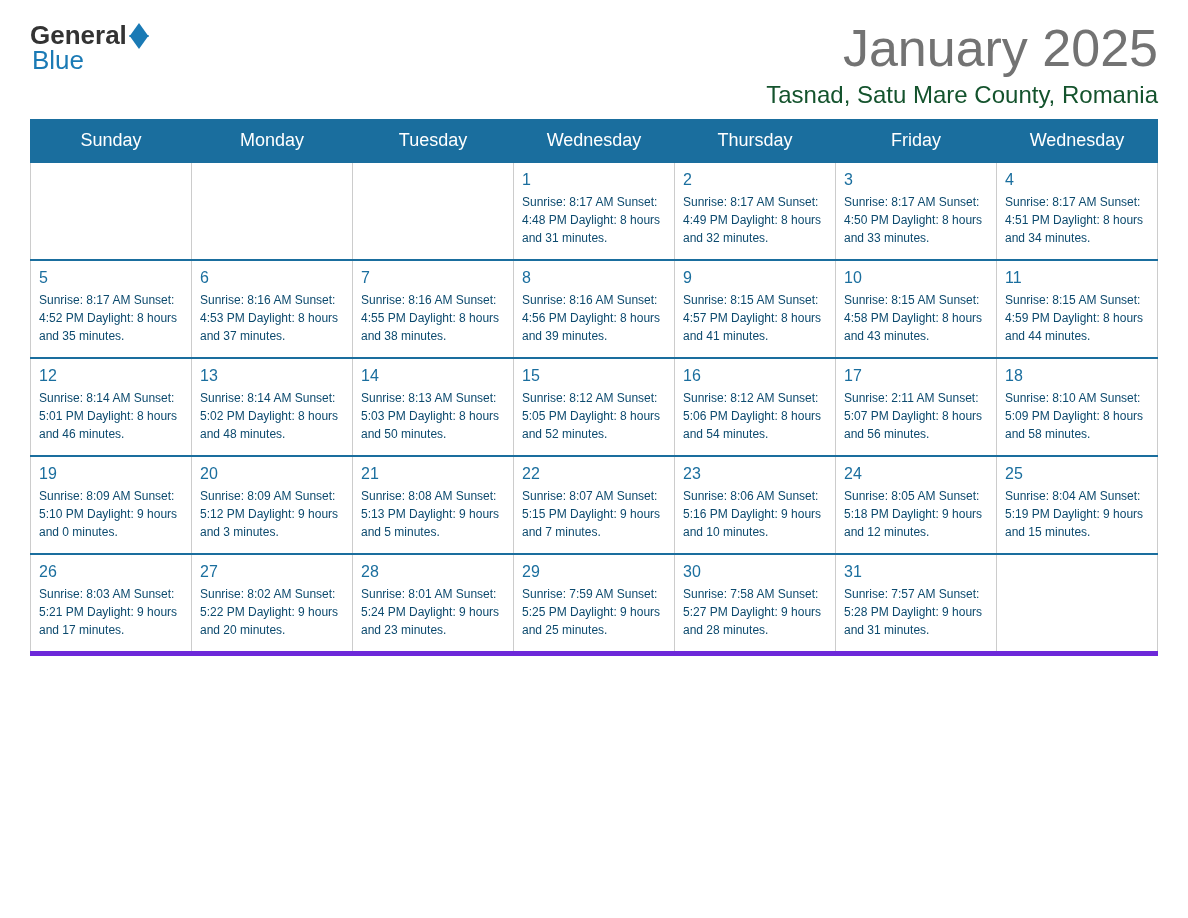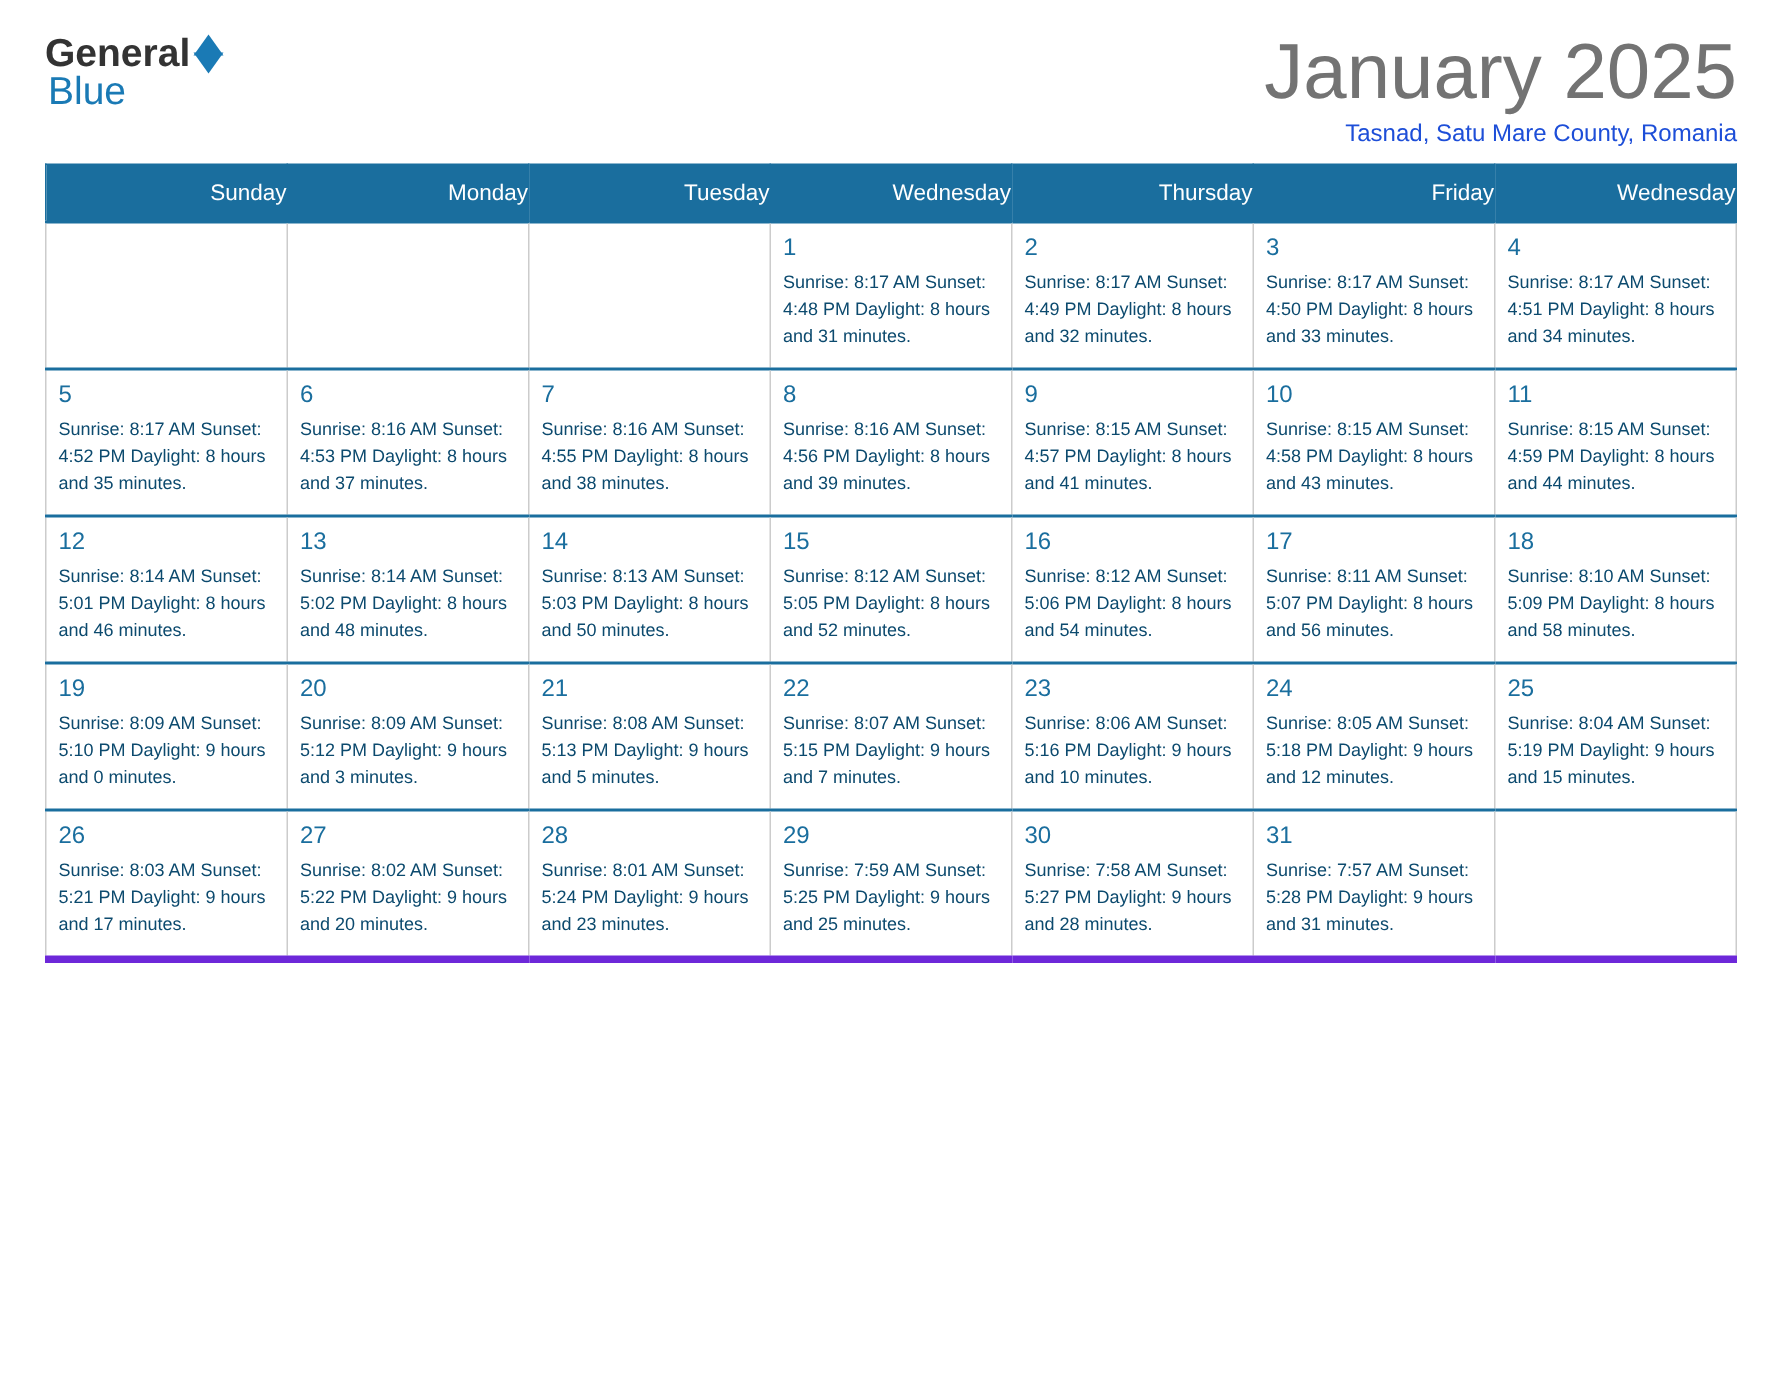--- a/index.html
+++ b/index.html
@@ -34,36 +34,36 @@
     .title-section {
       text-align: right;
     }
     .month-title {
       font-size: 52px;
       font-weight: normal;
       color: #737373;
       line-height: 1.1;
     }
     .location {
-      font-size: 16px;
-      color: #1d4ed8;
+      font-size: 24px;
+      color: #14532d;
       margin-top: 4px;
     }
     .calendar {
       width: 100%;
       border-collapse: collapse;
       margin-top: 8px;
     }
     .calendar thead tr th {
       background-color: #1a6e9e;
       color: #fff;
-      font-size: 15px;
+      font-size: 18px;
       font-weight: normal;
       padding: 10px 0;
-      text-align: right;
+      text-align: center;
       border: 1px solid #1a6e9e;
     }
     .calendar tbody tr td {
       vertical-align: top;
       padding: 8px 8px 12px 8px;
       border: 1px solid #ccc;
       border-top: 2px solid #1a6e9e;
       width: calc(100% / 7);
       min-height: 100px;
     }
@@ -236,21 +236,21 @@
         </td>
         <td>
           <span class="day-number">16</span>
           <div class="day-info">Sunrise: 8:12 AM
 Sunset: 5:06 PM
 Daylight: 8 hours
 and 54 minutes.</div>
         </td>
         <td>
           <span class="day-number">17</span>
-          <div class="day-info">Sunrise: 8:11 AM
+          <div class="day-info">Sunrise: 2:11 AM
 Sunset: 5:07 PM
 Daylight: 8 hours
 and 56 minutes.</div>
         </td>
         <td>
           <span class="day-number">18</span>
           <div class="day-info">Sunrise: 8:10 AM
 Sunset: 5:09 PM
 Daylight: 8 hours
 and 58 minutes.</div>

